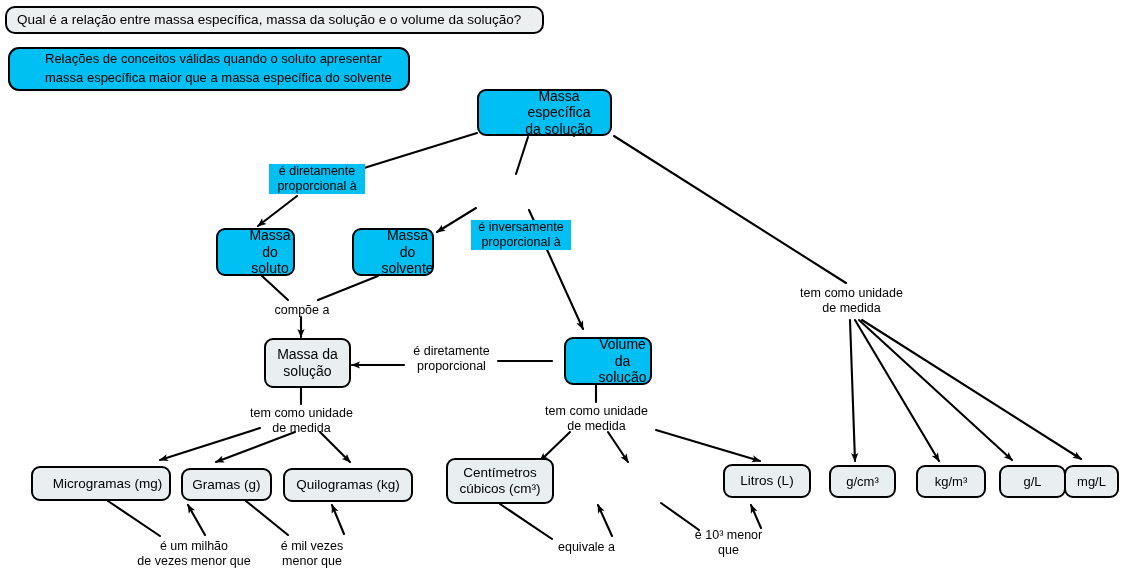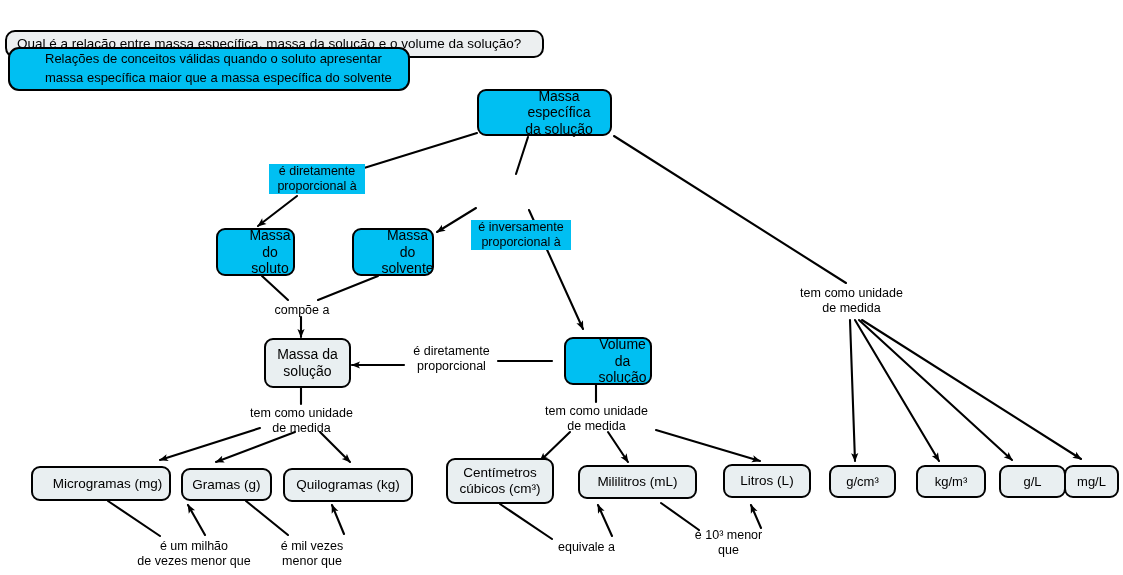--- a/index.html
+++ b/index.html
@@ -140,21 +140,21 @@
 
       <line x1="612" y1="536" x2="598" y2="505" marker-end="url(#ah)"></line>
 
       <line x1="661" y1="503" x2="699" y2="530"></line>
 
       <line x1="761" y1="528" x2="751" y2="505" marker-end="url(#ah)"></line>
 
     </g>
   </svg>
 
-  <div class="node gray node-title" style="left:5px; top:6px; width:539px; height:28px;margin-top:24px;">
+  <div class="node gray node-title" style="left:5px; top:6px; width:539px; height:28px;">
     <span>Qual é a relação entre massa específica, massa da solução e o volume da solução?</span>
   </div>
 
   <div class="node cyan node-note" style="left:8px; top:47px; width:402px; height:44px;">
     <span>Relações de conceitos válidas quando o soluto apresentar
  massa específica maior que a massa específica do solvente</span>
   </div>
 
   <div class="node cyan node-concept" style="left:477px; top:89px; width:135px; height:47px;">
     <span>Massa específica
@@ -191,23 +191,20 @@
 
   <div class="node pale node-unit" style="left:283px; top:468px; width:130px; height:34px;">
     <span>Quilogramas (kg)</span>
   </div>
 
   <div class="node pale node-unit" style="left:446px; top:458px; width:108px; height:46px;">
     <span>Centímetros
 cúbicos (cm³)</span>
   </div>
 
-  <div class="node pale node-unit" style="left:578px; top:465px; width:119px; height:34px;">
-    <span>Mililitros (mL)</span>
-  </div>
 
   <div class="node pale node-unit" style="left:723px; top:464px; width:88px; height:34px;">
     <span>Litros (L)</span>
   </div>
 
   <div class="node pale node-small" style="left:829px; top:465px; width:67px; height:33px;">
     <span>g/cm³</span>
   </div>
 
   <div class="node pale node-small" style="left:916px; top:465px; width:70px; height:33px;">

